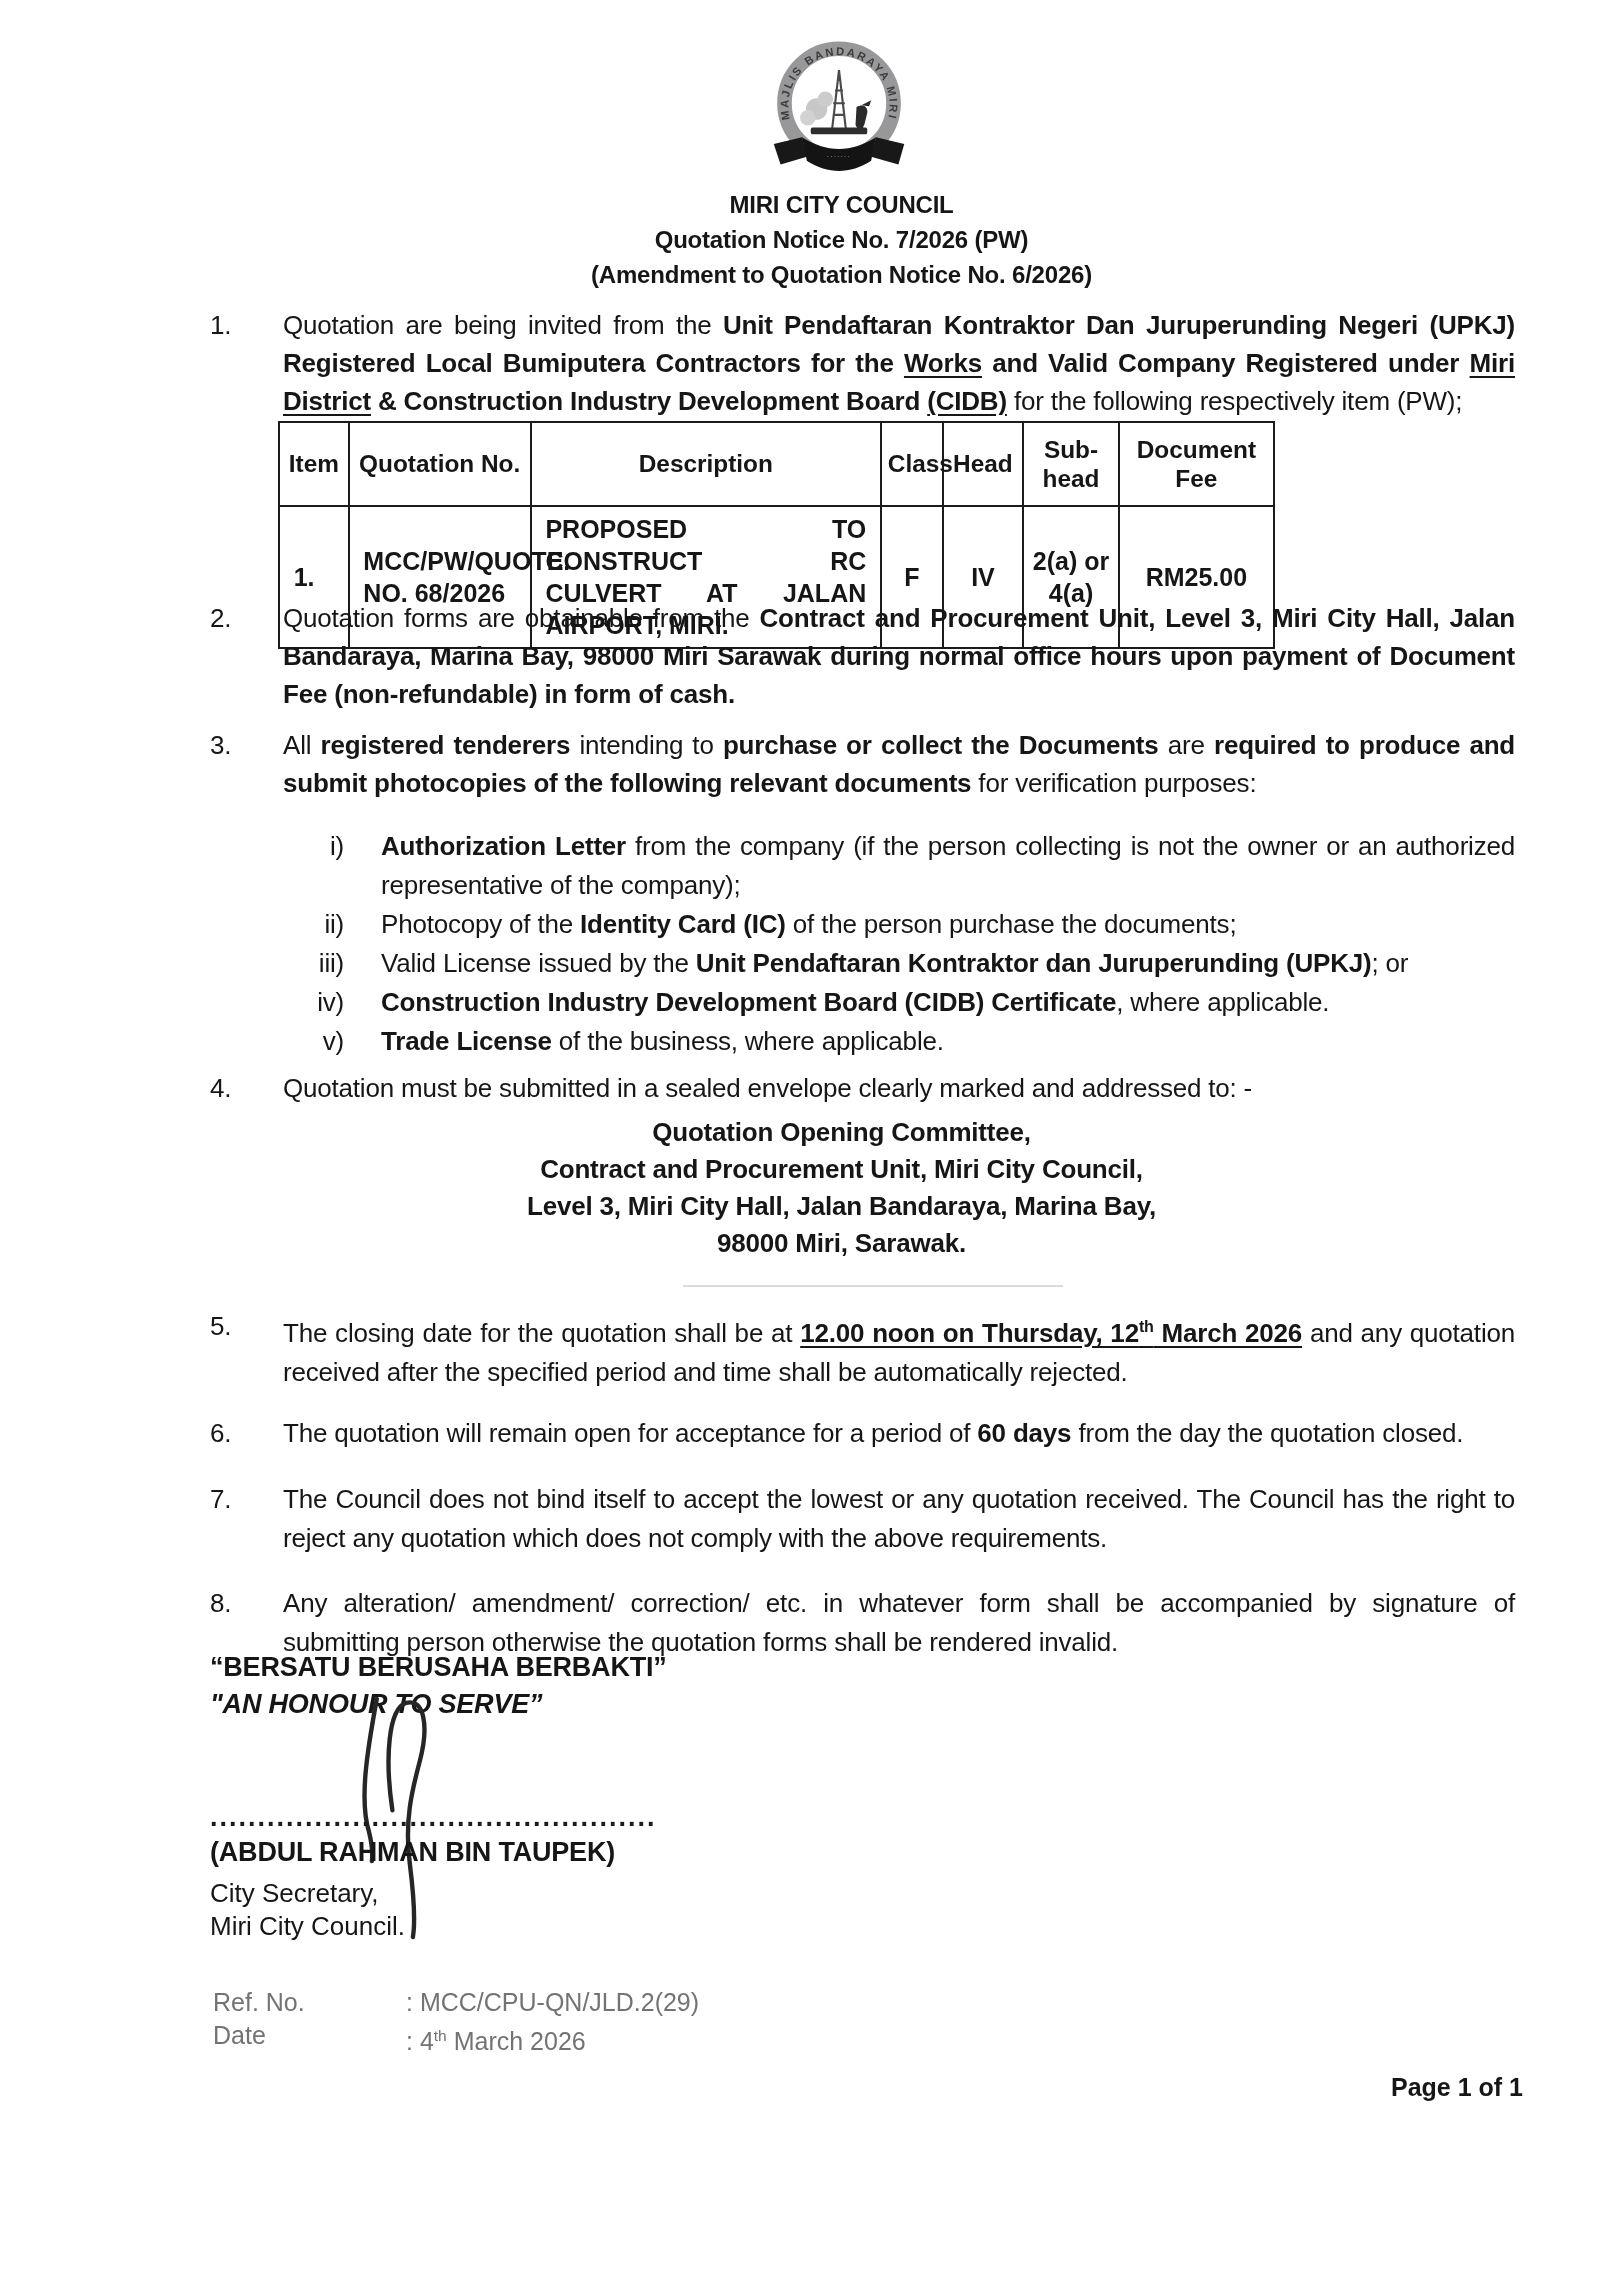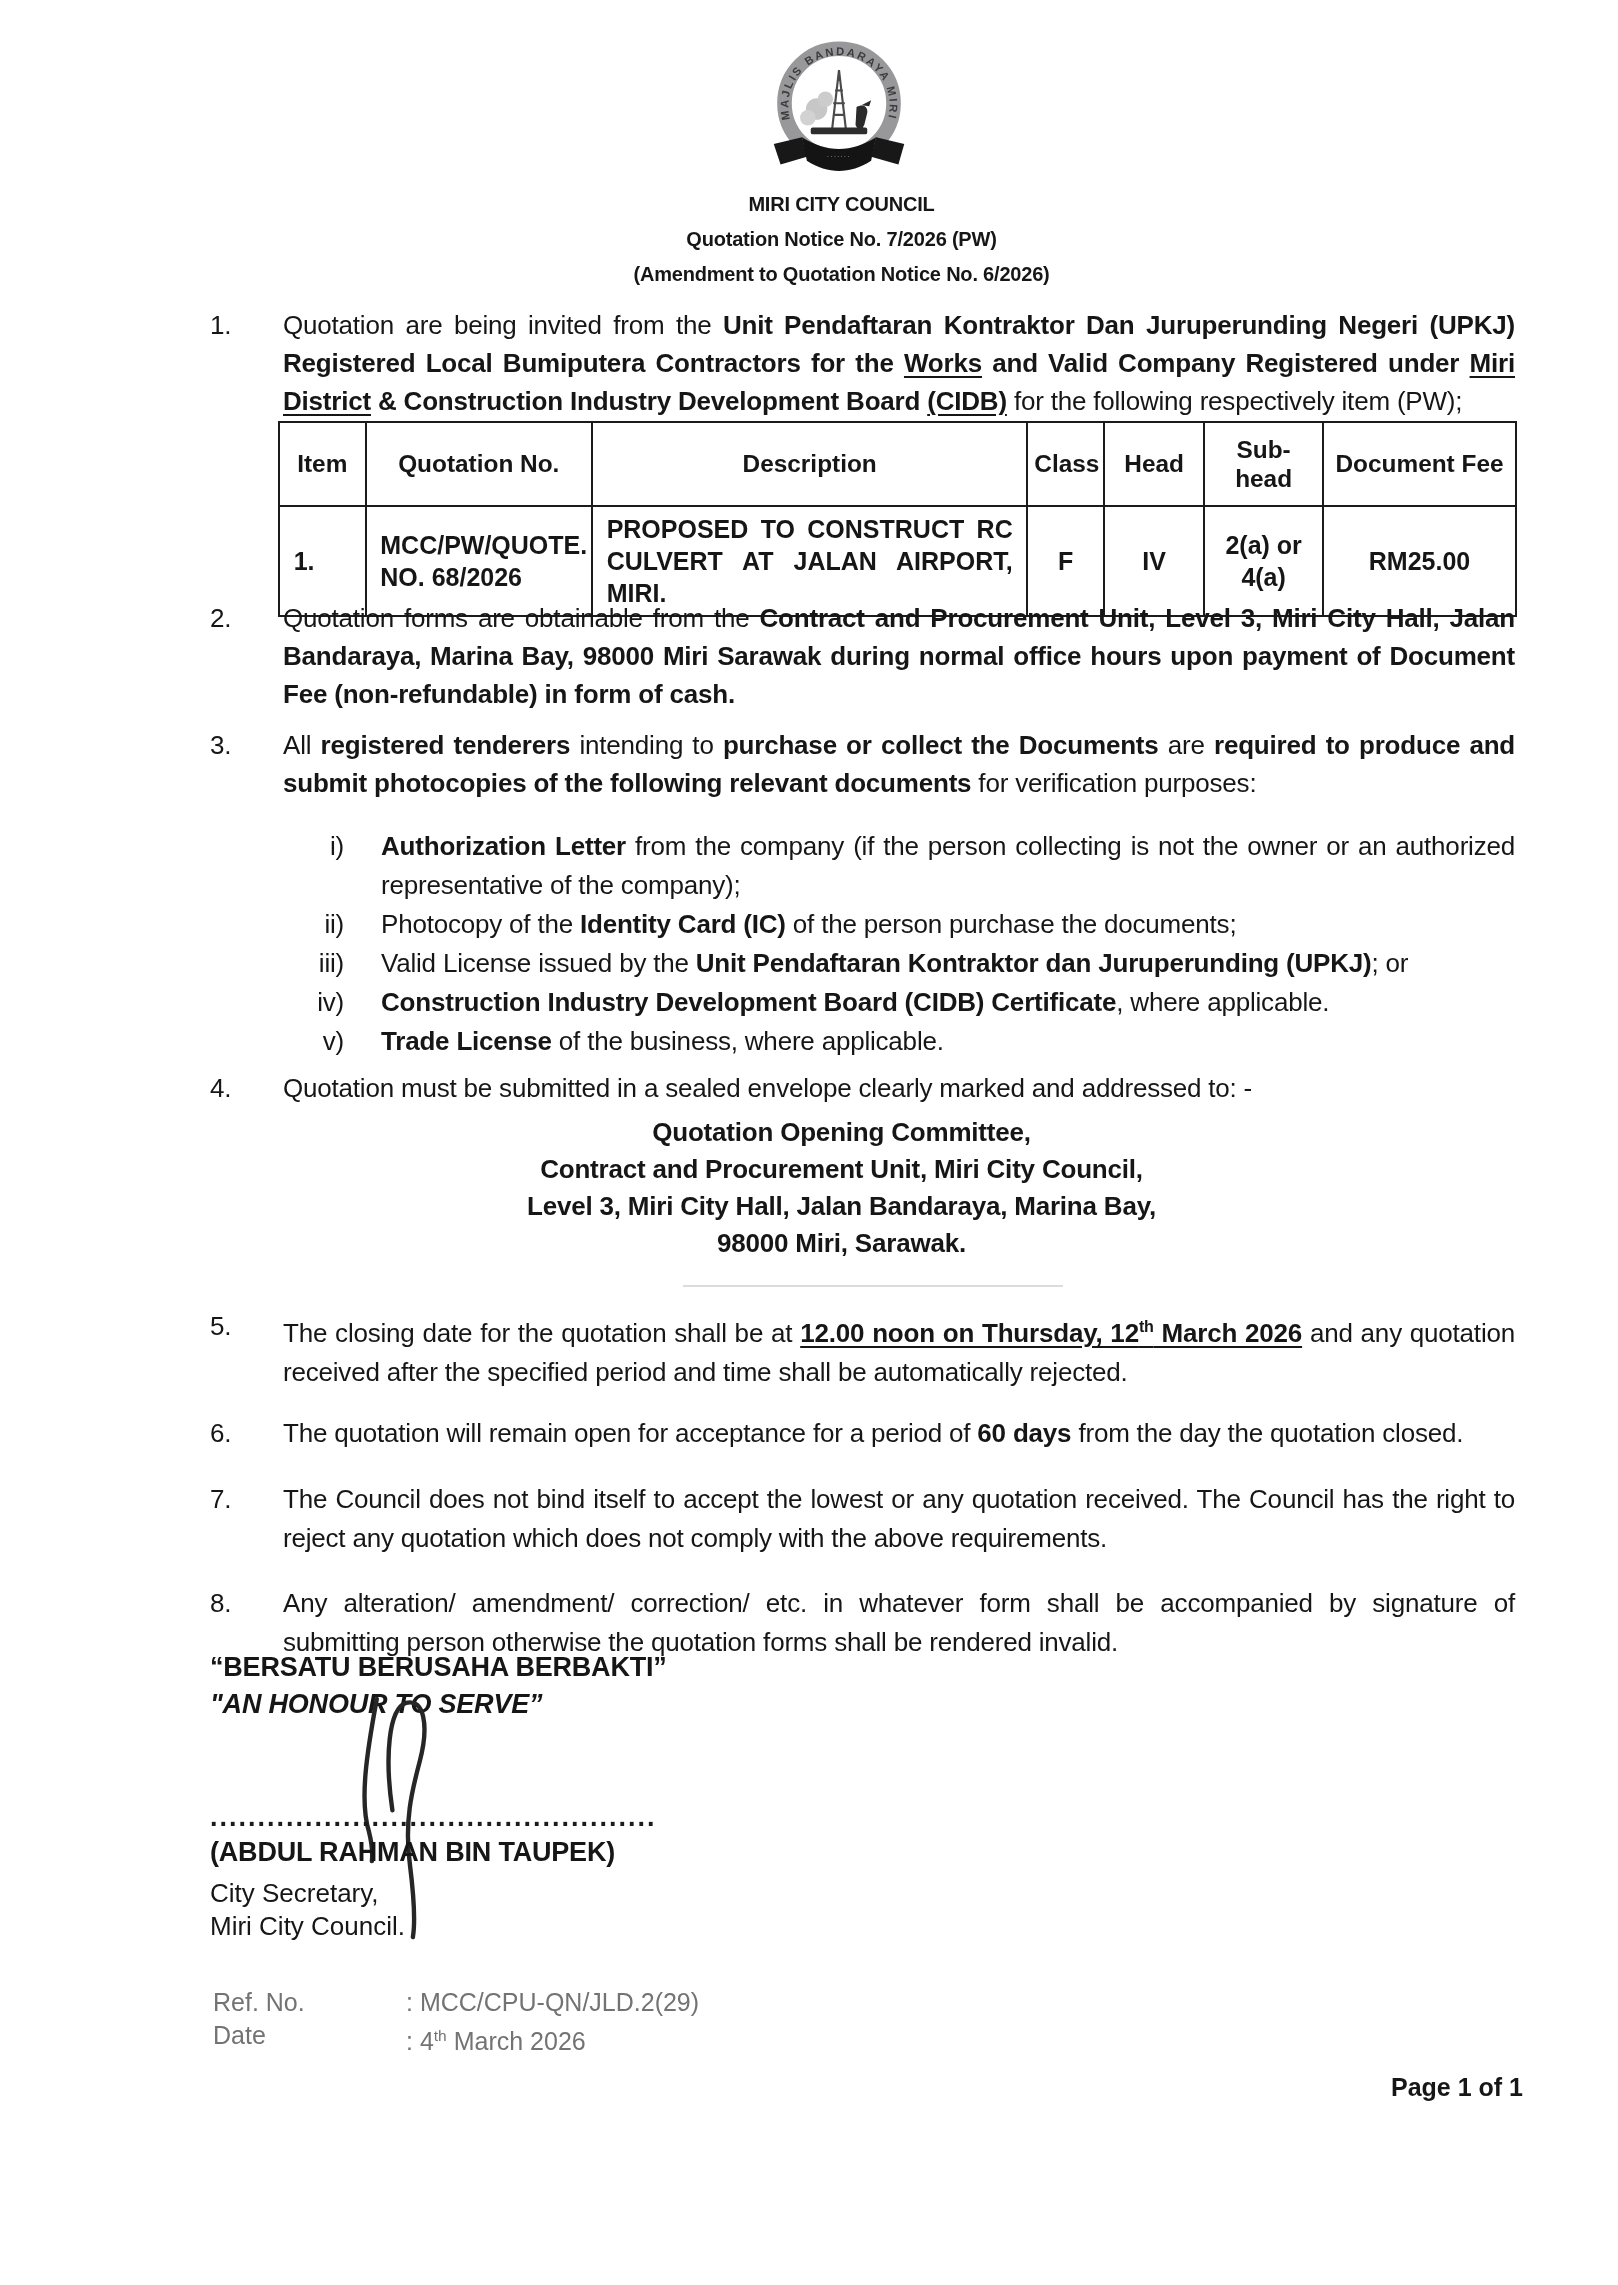--- a/index.html
+++ b/index.html
@@ -7,21 +7,21 @@
     position:relative;
     width:1619px;
     height:2285px;
     background:#ffffff;
     font-family:"Liberation Sans","DejaVu Sans",sans-serif;
     color:#161616;
     overflow:hidden;
   }
   
   .logo{position:absolute;left:756px;top:37px;width:166px;height:148px;}
-  .t-center{position:absolute;left:166px;width:1351px;text-align:center;font-weight:700;font-size:20px;line-height:35px;letter-spacing:-0.2px;}
+  .t-center{position:absolute;left:166px;width:1351px;text-align:center;font-weight:700;font-size:24px;line-height:35px;letter-spacing:-0.2px;}
   .t1{top:187px;}
   .t2{top:222px;}
   .t3{top:257px;}
   
   .item{position:absolute;left:210px;width:1305px;display:flex;font-size:26px;line-height:38px;letter-spacing:-0.2px;}
   .item .num{width:73px;flex:0 0 73px;}
   .item .body{flex:1;}
   .jt{text-align:justify;}
   .it1{top:306px;}
   .it2{top:599px;}
@@ -33,21 +33,21 @@
   .it8{top:1584px;line-height:39px;}
   .b{font-weight:700;text-align:right;}
   .u{text-decoration:underline;text-decoration-thickness:2.4px;text-underline-offset:3.9px;}
   .sup{font-size:0.62em;vertical-align:super;}
   
   .sublist{position:absolute;left:210px;top:827px;width:1305px;font-size:26px;line-height:39px;letter-spacing:-0.2px;}
   .subitem{display:flex;}
   .subitem .rn{flex:0 0 134px;width:134px;text-align:right;}
   .subitem .rt{flex:1;margin-left:37px;text-align:justify;}
   
-  .qtable{position:absolute;left:278px;top:421px;width:1239px;border-collapse:collapse;table-layout:fixed;padding-left:39px;}
+  .qtable{position:absolute;left:278px;top:421px;width:997px;border-collapse:collapse;table-layout:fixed;padding-left:39px;}
   .qtable th,.qtable td{border:2px solid #1b1b1b;vertical-align:middle;}
   .qtable th{height:74px;font-size:24.4px;font-weight:700;text-align:center;padding:3.9px 5.9px;white-space:pre-line;line-height:29px;}
   .qtable td{height:82px;font-size:25px;font-weight:700;line-height:32px;}
   .td-item{padding-left:13.7px;text-align:left;}
   .td-quote{padding:5.9px 5.9px 5.9px 13.7px;text-align:left;}
   .td-desc{padding:5.9px 13.7px;text-align:justify;text-align-last:left;}
   .td-c{text-align:center;padding:3.9px;}
   
   .address{position:absolute;left:166px;top:1114px;width:1351px;text-align:center;font-weight:700;font-size:26px;line-height:37px;letter-spacing:-0.2px;}
   .faint-line{position:absolute;left:683px;top:1285px;width:380px;height:2px;background:#dcdcdc;}

